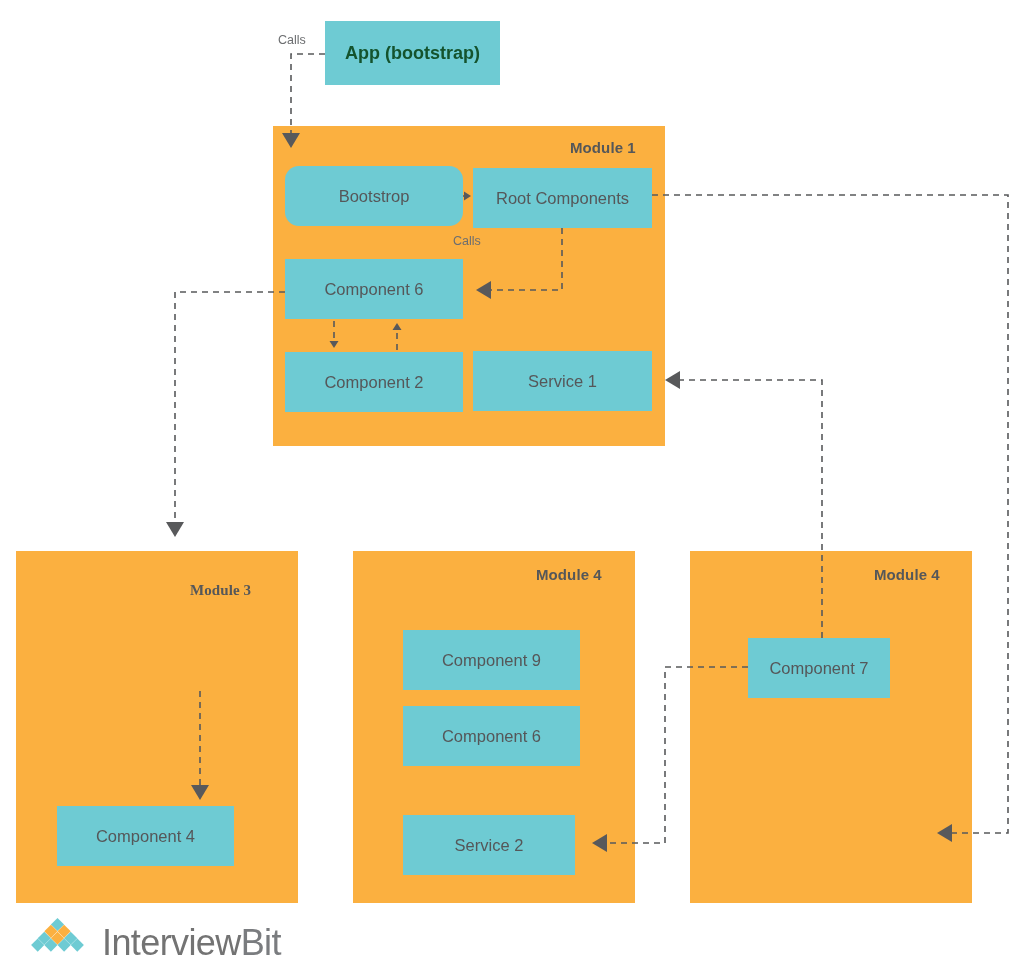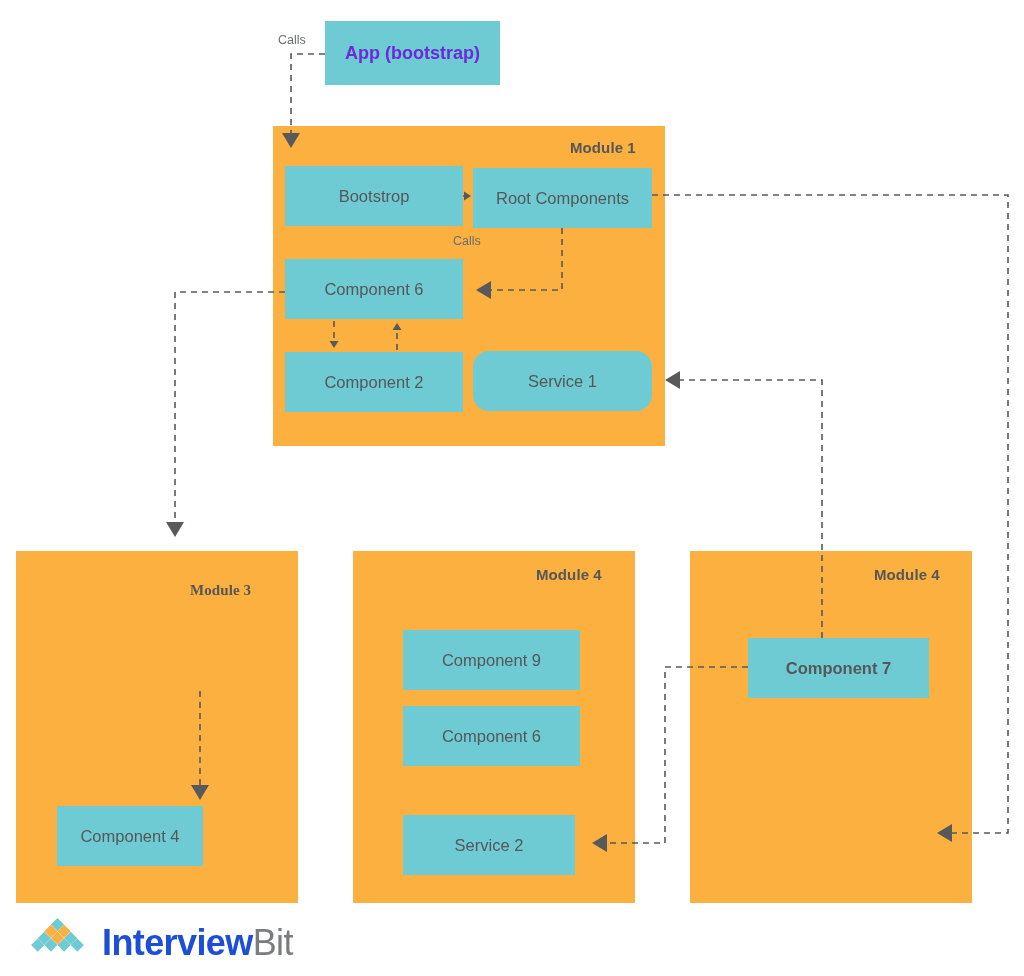--- a/index.html
+++ b/index.html
@@ -24,53 +24,53 @@
   .edge-label{
     position:absolute;z-index:6;color:#6c6e70;font-size:12.5px;white-space:nowrap;
   }
   
   #logo{position:absolute;left:28px;top:917px;width:300px;height:52px;z-index:8;}
   #logo-mark{position:absolute;left:0;top:0;width:60px;height:50px;}
   #logo-text{
     position:absolute;left:74px;top:1px;height:50px;display:flex;align-items:center;
     font-size:36px;letter-spacing:-.6px;
   }
-  #logo-text .lt-a{color:#1d4ed8;font-weight:bold;}
+  #logo-text .lt-a{color:#737373;font-weight:normal;}
   #logo-text .lt-b{color:#7A7C7F;font-weight:normal;}
 </style>
 </head>
 <body>
 
 <div id="stage">
 
   <div class="module" id="m-module1" style="left: 273px; top: 126px; width: 392px; height: 320px; background: rgb(251, 176, 64);"></div>
   <div class="module" id="m-module3" style="left: 16px; top: 551px; width: 282px; height: 352px; background: rgb(251, 176, 64);"></div>
   <div class="module" id="m-module4a" style="left: 353px; top: 551px; width: 282px; height: 352px; background: rgb(251, 176, 64);"></div>
   <div class="module" id="m-module4b" style="left: 690px; top: 551px; width: 282px; height: 352px; background: rgb(251, 176, 64);"></div>
 
   <div class="module-title" id="t-module1" style="left: 570px; top: 139px; color: rgb(85, 87, 89);">Module 1</div>
   <div class="module-title" id="t-module3" style="left: 190px; top: 582px; color: rgb(85, 87, 89); font-family: Liberation Serif, serif;">Module 3</div>
   <div class="module-title" id="t-module4a" style="left: 536px; top: 566px; color: rgb(85, 87, 89);">Module 4</div>
   <div class="module-title" id="t-module4b" style="left: 874px; top: 566px; color: rgb(85, 87, 89);">Module 4</div>
 
-  <div class="node big" id="n-app" style="left: 325px; top: 21px; width: 175px; height: 64px; background: rgb(110, 203, 211); color: #6d28d9;">App (bootstrap)</div>
+  <div class="node big" id="n-app" style="left: 325px; top: 21px; width: 175px; height: 64px; background: rgb(110, 203, 211); color: #14532d;">App (bootstrap)</div>
 
-  <div class="node" id="n-bootstrop" style="left: 285px; top: 166px; width: 178px; height: 60px; background: rgb(110, 203, 211); color: rgb(85, 87, 89);">Bootstrop</div>
+  <div class="node" id="n-bootstrop" style="left: 285px; top: 166px; width: 178px; height: 60px; background: rgb(110, 203, 211); color: rgb(85, 87, 89); border-radius: 14px;">Bootstrop</div>
   <div class="node" id="n-root-components" style="left: 473px; top: 168px; width: 179px; height: 60px; background: rgb(110, 203, 211); color: rgb(85, 87, 89);">Root Components</div>
   <div class="node" id="n-component1" style="left: 285px; top: 259px; width: 178px; height: 60px; background: rgb(110, 203, 211); color: rgb(85, 87, 89);">Component 6</div>
   <div class="node" id="n-component2" style="left: 285px; top: 352px; width: 178px; height: 60px; background: rgb(110, 203, 211); color: rgb(85, 87, 89);">Component 2</div>
-  <div class="node" id="n-service1" style="left: 473px; top: 351px; width: 179px; height: 60px; background: rgb(110, 203, 211); color: rgb(85, 87, 89); border-radius: 16px;">Service 1</div>
+  <div class="node" id="n-service1" style="left: 473px; top: 351px; width: 179px; height: 60px; background: rgb(110, 203, 211); color: rgb(85, 87, 89);">Service 1</div>
 
-  <div class="node" id="n-component4" style="left: 57px; top: 806px; width: 146px; height: 60px; background: rgb(110, 203, 211); color: rgb(85, 87, 89);">Component 4</div>
+  <div class="node" id="n-component4" style="left: 57px; top: 806px; width: 177px; height: 60px; background: rgb(110, 203, 211); color: rgb(85, 87, 89);">Component 4</div>
 
   <div class="node" id="n-component5" style="left: 403px; top: 630px; width: 177px; height: 60px; background: rgb(110, 203, 211); color: rgb(85, 87, 89);">Component 9</div>
   <div class="node" id="n-component6" style="left: 403px; top: 706px; width: 177px; height: 60px; background: rgb(110, 203, 211); color: rgb(85, 87, 89);">Component 6</div>
   <div class="node" id="n-service2" style="left: 403px; top: 815px; width: 172px; height: 60px; background: rgb(110, 203, 211); color: rgb(85, 87, 89);">Service 2</div>
 
-  <div class="node" id="n-component7" style="left: 748px; top: 638px; width: 181px; height: 60px; background: rgb(110, 203, 211); color: rgb(85, 87, 89); font-weight: bold;">Component 7</div>
+  <div class="node" id="n-component7" style="left: 748px; top: 638px; width: 142px; height: 60px; background: rgb(110, 203, 211); color: rgb(85, 87, 89);">Component 7</div>
 
   <svg class="layer edges" id="edge-layer" viewBox="0 0 1024 976">
       <polyline points="325,54 291,54 291,134" fill="none" stroke="#58595B" stroke-width="1.6" stroke-dasharray="6,5"></polyline>
       <polygon points="291,148 282,133 300,133" fill="#58595B"></polygon>
       <polyline points="463,196 465,196" fill="none" stroke="#58595B" stroke-width="1.6" stroke-dasharray="6,5"></polyline>
       <polygon points="471,196 464,191.5 464,200.5" fill="#58595B"></polygon>
       <polyline points="562,228 562,290 490,290" fill="none" stroke="#58595B" stroke-width="1.6" stroke-dasharray="6,5"></polyline>
       <polygon points="476,290 491,281 491,299" fill="#58595B"></polygon>
       <polyline points="334,321 334,342" fill="none" stroke="#58595B" stroke-width="1.6" stroke-dasharray="6,5"></polyline>
       <polygon points="334,348 329.5,341 338.5,341" fill="#58595B"></polygon>

